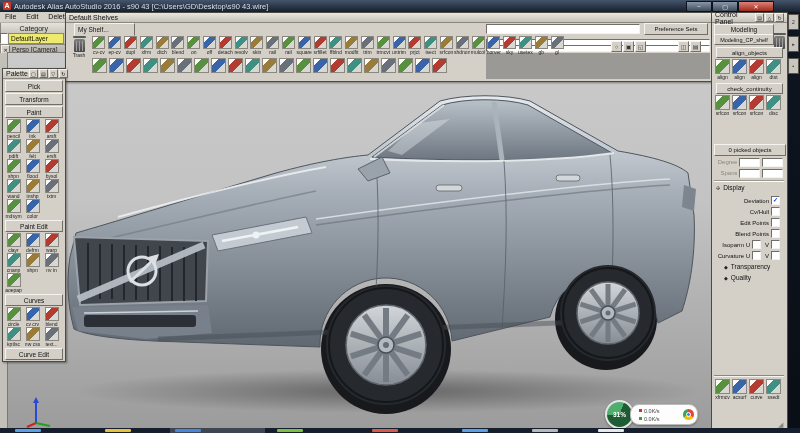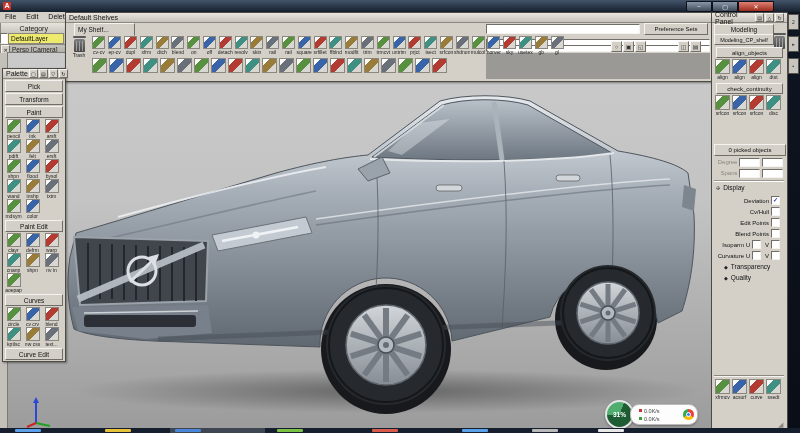--- a/index.html
+++ b/index.html
@@ -124,20 +124,21 @@
   #taskbar-active{position:absolute;left:170px;top:0;width:95px;height:5px;background:rgba(255,255,255,.18);}
   .tb-blob{position:absolute;top:1px;height:3px;width:26px;border-radius:1px;}
 </style>
 </head>
 <body>
 
 <div id="desktop-strip" class="abs"></div>
 
 <div id="titlebar" class="abs">
   <div id="app-logo">A</div>
+  <div id="title-text">Autodesk Alias AutoStudio 2016 - s90 43 [C:\Users\GD\Desktop\s90 43.wire]</div>
   <div style="margin-left:auto;margin-right:26px;display:flex;">
     <div id="btn-min" class="winbtn">–</div>
     <div id="btn-max" class="winbtn">▢</div>
     <div id="btn-close" class="winbtn">✕</div>
   </div>
 </div>
 
 <div id="menubar" class="abs">
     <div class="menu-item">File</div>
     <div class="menu-item">Edit</div>

